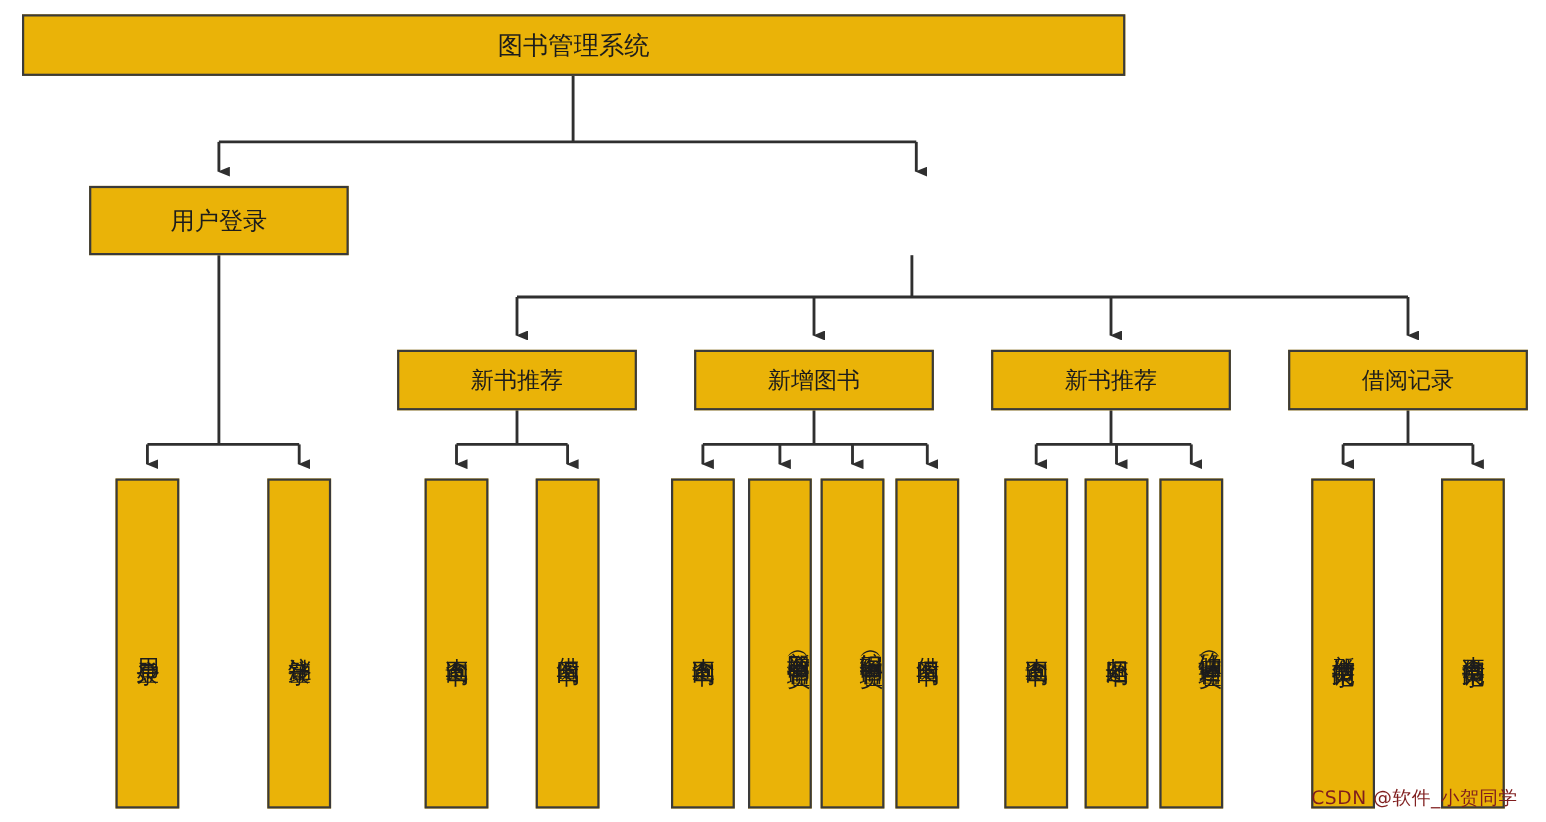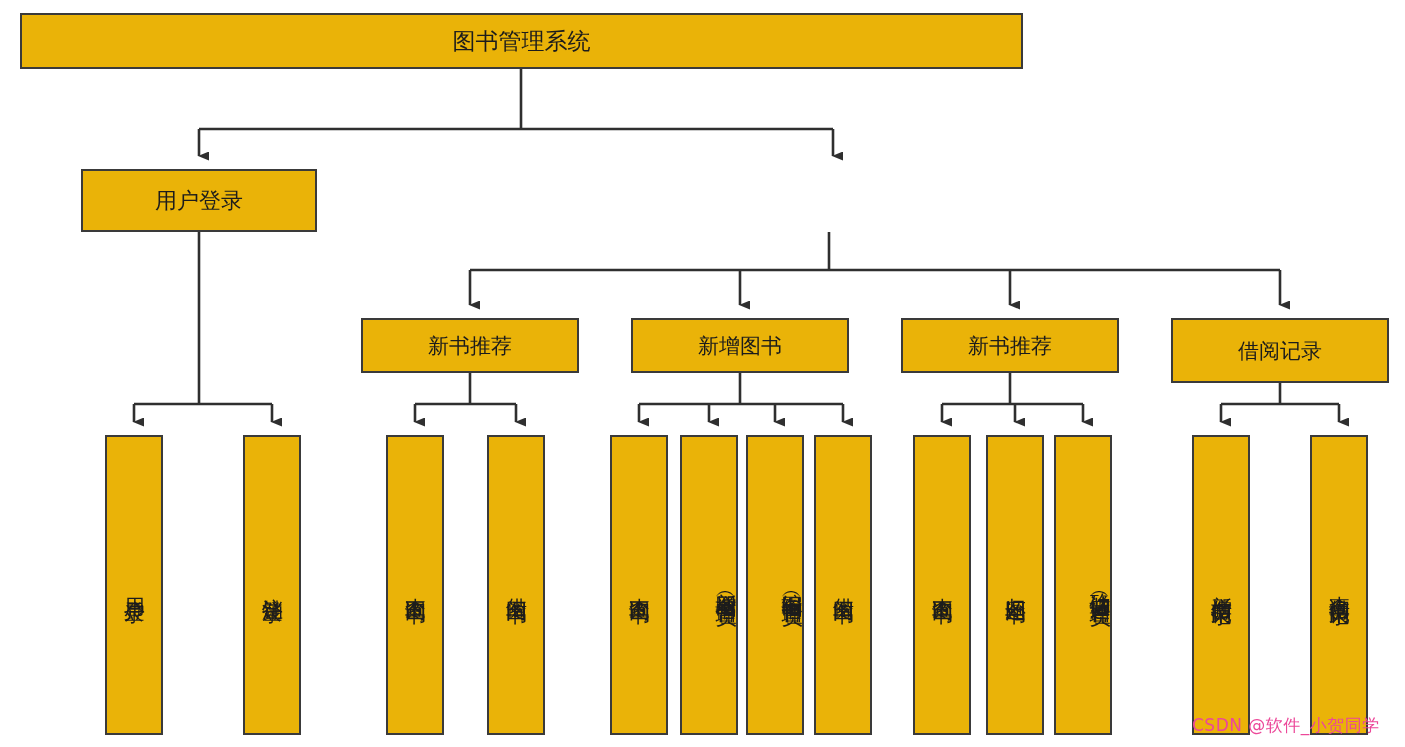--- a/index.html
+++ b/index.html
@@ -52,21 +52,21 @@
     align-items: center;
   }
   .leaf-label {
     writing-mode: vertical-rl;
     text-orientation: upright;
     white-space: nowrap;
   }
   .watermark {
     position: absolute;
     font-size: 17px;
-    color: #ec4899;
+    color: #7f1d1d;
     white-space: nowrap;
     z-index: 3;
     letter-spacing: 0.5px;
   }
 </style>
 </head>
 <body>
 
 <div id="canvas">
 
@@ -131,21 +131,21 @@
 
   <div class="node level3" style="left:361px; top:318px; width:218px; height:55px;">
     <span>新书推荐</span>
   </div>
   <div class="node level3" style="left:631px; top:318px; width:218px; height:55px;">
     <span>新增图书</span>
   </div>
   <div class="node level3" style="left:901px; top:318px; width:218px; height:55px;">
     <span>新书推荐</span>
   </div>
-  <div class="node level3" style="left:1171px; top:318px; width:218px; height:65px;">
+  <div class="node level3" style="left:1171px; top:318px; width:218px; height:55px;">
     <span>借阅记录</span>
   </div>
 
   <div class="node leaf mid" style="left:105px; top:435px; width:58px; height:300px;">
     <span class="leaf-label">用户登录</span>
   </div>
   <div class="node leaf mid" style="left:243px; top:435px; width:58px; height:300px;">
     <span class="leaf-label">注销登录</span>
   </div>
 

